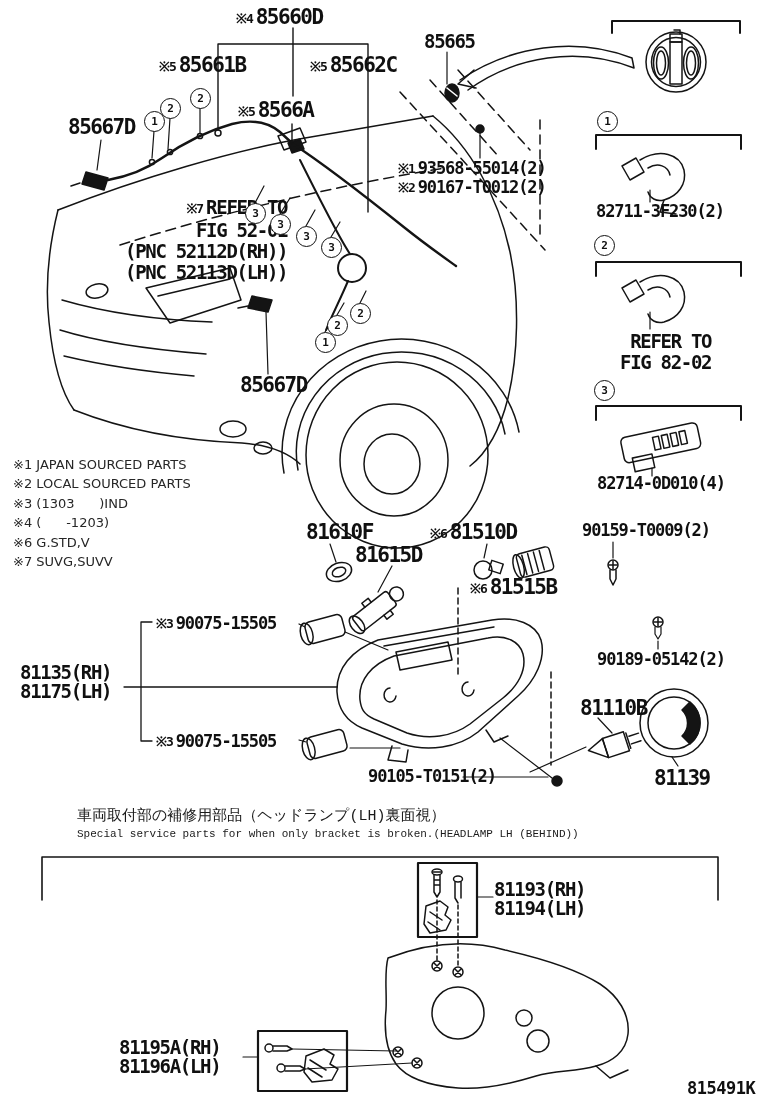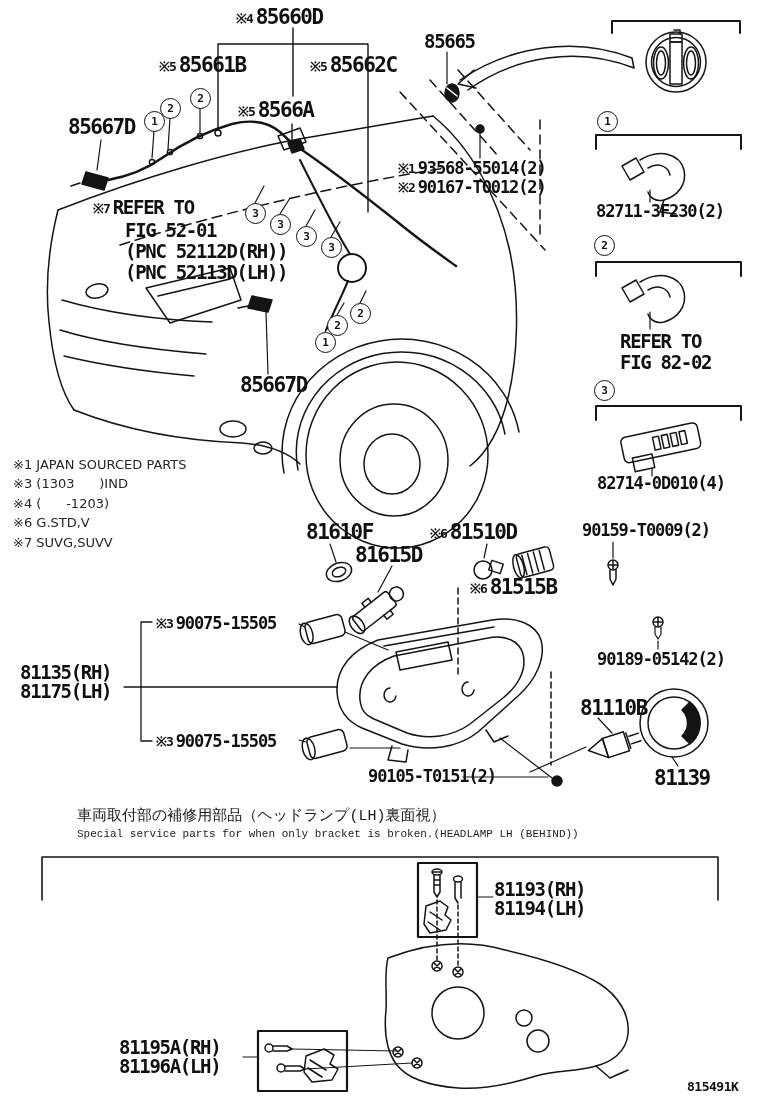--- a/index.html
+++ b/index.html
@@ -1,23 +1,23 @@
 <!DOCTYPE html>
 <html><head>
 <meta charset="utf-8">
 <style>
   html,body{margin:0;padding:0;background:#fff;}
   .page{position:relative;width:760px;height:1112px;background:#ffffff;overflow:hidden;
         font-family:"DejaVu Sans Mono",monospace;color:#101010;}
   svg.art{position:absolute;left:0;top:0;}
   .lbl{position:absolute;white-space:nowrap;font-weight:700;line-height:1.05;color:#101010;}
   .xl{font-size:21px;letter-spacing:-1.5px;}
-  .lg{font-size:19px;letter-spacing:-1.3px;}
+  .lg{font-size:19px;letter-spacing:-1.3px;text-align:right;}
   .md{font-size:17px;letter-spacing:-1.1px;}
-  .sm{font-size:13px;letter-spacing:-0.5px;}
+  .sm{font-size:17px;letter-spacing:-0.5px;}
   .note{font-size:13px;letter-spacing:-1px;margin-right:3px;position:relative;top:-1px;}
   .row2{display:block;padding-left:32px;}
   .circ{position:absolute;width:19px;height:19px;border:1.7px solid #101010;border-radius:50%;
         background:#fff;display:flex;align-items:center;justify-content:center;
         font:700 11px "DejaVu Sans Mono",monospace;z-index:3;}
   .legend{position:absolute;left:13px;top:455px;font-family:"DejaVu Sans",sans-serif;
           font-size:13px;font-weight:400;line-height:19.4px;color:#262626;}
   .legend div{white-space:pre;}
   .svc{position:absolute;left:57px;font-family:Liberation Mono, monospace;color:#1a1a1a;white-space:nowrap;margin-left:20px;}
   .svc-jp{top:806px;font-size:15px;}
@@ -276,20 +276,21 @@
 
   <div class="lbl md" style="left:596px;top:203px"><span>82711-3F230(2)</span></div>
   <div class="lbl lg" style="left:620px;top:331px;line-height:21px">
     <span style="display:block">REFER TO</span>
     <span style="display:block">FIG 82-02</span>
   </div>
   <div class="lbl md" style="left:597px;top:475px"><span>82714-0D010(4)</span></div>
 
   <div class="legend">
     <div><span>※1</span><span> JAPAN SOURCED PARTS</span></div>
+    <div><span>※2</span><span> LOCAL SOURCED PARTS</span></div>
     <div><span>※3</span><span> (1303      )IND</span></div>
     <div><span>※4</span><span> (      -1203)</span></div>
     <div><span>※6</span><span> G.STD,V</span></div>
     <div><span>※7</span><span> SUVG,SUVV</span></div>
   </div>
 
   <div class="lbl xl" style="left:306px;top:521px"><span>81610F</span></div>
   <div class="lbl xl" style="left:355px;top:544px"><span>81615D</span></div>
   <div class="lbl xl" style="left:430px;top:521px"><span class="note">※6</span><span>81510D</span></div>
   <div class="lbl md" style="left:582px;top:522px"><span>90159-T0009(2)</span></div>

